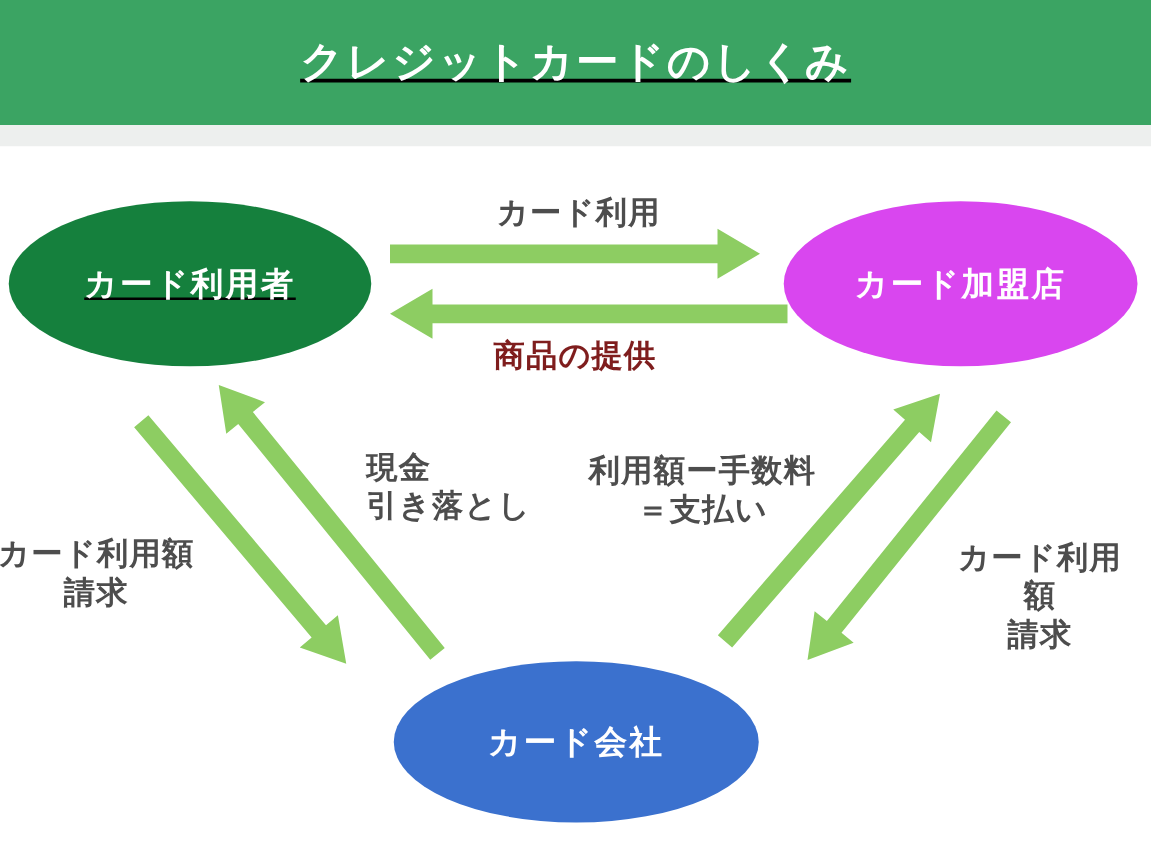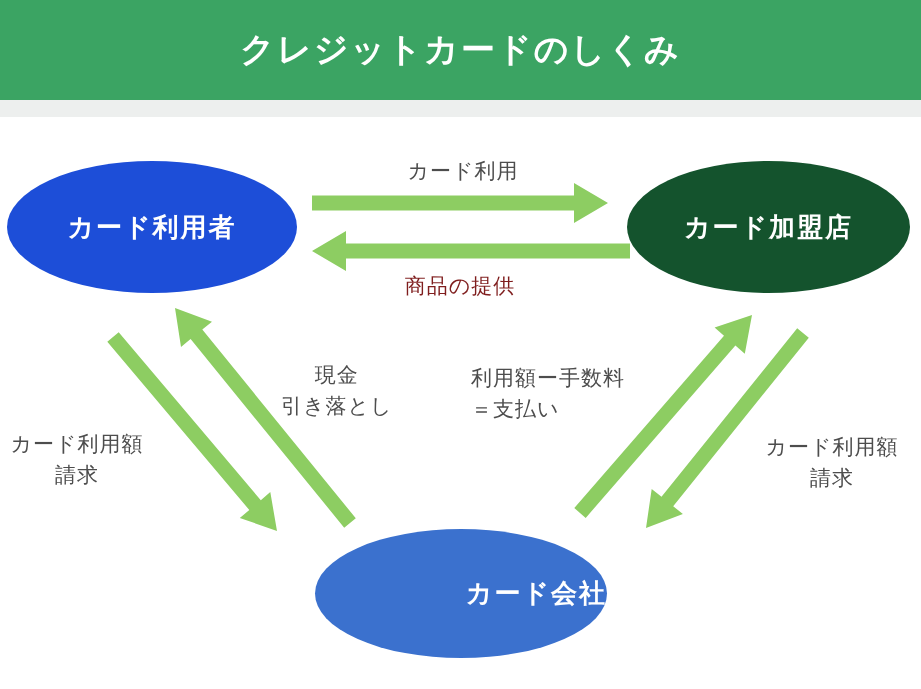--- a/index.html
+++ b/index.html
@@ -16,20 +16,21 @@
 
   
   .banner {
     position: absolute;
     left: 0; top: 0;
     width: 921px; height: 100px;
     background: #3BA463;
     display: flex;
     align-items: center;
     justify-content: center;
+    text-decoration: underline;
   }
   .banner h1 {
     color: #ffffff;
     font-size: 34px;
     font-weight: 700;
     letter-spacing: 2px;
   }
   .divider-strip {
     position: absolute;
     left: 0; top: 100px;
@@ -56,38 +57,38 @@
   }
   .node span {
     color: #ffffff;
     font-size: 26px;
     font-weight: 700;
     letter-spacing: 2px;
     white-space: nowrap;
   }
   .node-user     { left: 7px;   top: 161px; width: 290px; height: 132px; }
   .node-merchant { left: 627px; top: 161px; width: 283px; height: 132px; }
-  .node-company  { left: 315px; top: 529px; width: 292px; height: 129px; justify-content: flex-end; }
+  .node-company  { left: 315px; top: 529px; width: 292px; height: 129px; }
 
   
   .flow-label {
     position: absolute;
     z-index: 3;
-    font-size: 21px;
-    font-weight: 400;
+    font-size: 25px;
+    font-weight: 700;
     line-height: 31px;
     letter-spacing: 1px;
     color: #4D4D4D;
     white-space: pre-line;
   }
   .lbl-card-use      { left: 313px; top: 155px; width: 300px; text-align: center; }
   .lbl-goods         { left: 310px; top: 270px; width: 300px; text-align: center; }
   .lbl-usage-billing { left: -2px;  top: 428px; width: 158px; text-align: center; }
-  .lbl-cash-debit    { left: 281px; top: 359px; text-align: center; }
-  .lbl-payment       { left: 471px; top: 362px; text-align: left; }
+  .lbl-cash-debit    { left: 293px; top: 359px; text-align: left; }
+  .lbl-payment       { left: 471px; top: 362px; text-align: center; }
   .lbl-total-billing { left: 754px; top: 431px; width: 156px; text-align: center; }
 </style>
 </head>
 <body>
 
 <div class="stage">
 
   <header class="banner" style="background: rgb(59, 164, 99);">
     <h1>クレジットカードのしくみ</h1>
   </header>
@@ -95,24 +96,24 @@
 
   <svg class="arrow-layer" id="arrow-layer" viewBox="0 0 921 689">
       <polygon points="312.0,210.5 574.0,210.5 574.0,223.0 608.0,203.0 574.0,183.0 574.0,195.5 312.0,195.5" fill="#8DCD62"></polygon>
       <polygon points="630.0,243.5 346.0,243.5 346.0,231.0 312.0,251.0 346.0,271.0 346.0,258.5 630.0,258.5" fill="#8DCD62"></polygon>
       <polygon points="107.3,341.8 249.3,509.9 239.8,517.9 277.0,531.0 270.3,492.1 260.8,500.2 118.7,332.2" fill="#8DCD62"></polygon>
       <polygon points="355.8,518.3 202.3,329.6 212.0,321.7 175.0,308.0 181.0,347.0 190.6,339.1 344.2,527.7" fill="#8DCD62"></polygon>
       <polygon points="585.7,517.9 735.4,345.6 744.8,353.8 752.0,315.0 714.6,327.6 724.0,335.7 574.3,508.1" fill="#8DCD62"></polygon>
       <polygon points="797.2,328.3 661.5,496.8 651.7,489.0 646.0,528.0 682.9,514.1 673.2,506.2 808.8,337.7" fill="#8DCD62"></polygon>
     </svg>
 
-  <div class="node node-user" style="background: #1d4ed8;">
+  <div class="node node-user" style="background: #15803d; text-decoration: underline;">
     <span>カード利用者</span>
   </div>
-  <div class="node node-merchant" style="background: #14532d;">
+  <div class="node node-merchant" style="background: #d946ef;">
     <span>カード加盟店</span>
   </div>
   <div class="node node-company" style="background: rgb(59, 113, 206);">
     <span>カード会社</span>
   </div>
 
   <div class="flow-label lbl-card-use" style="color: rgb(77, 77, 77);">カード利用</div>
   <div class="flow-label lbl-goods" style="color: #7f1d1d;">商品の提供</div>
   <div class="flow-label lbl-usage-billing" style="color: rgb(77, 77, 77);">カード利用額
 請求</div>

